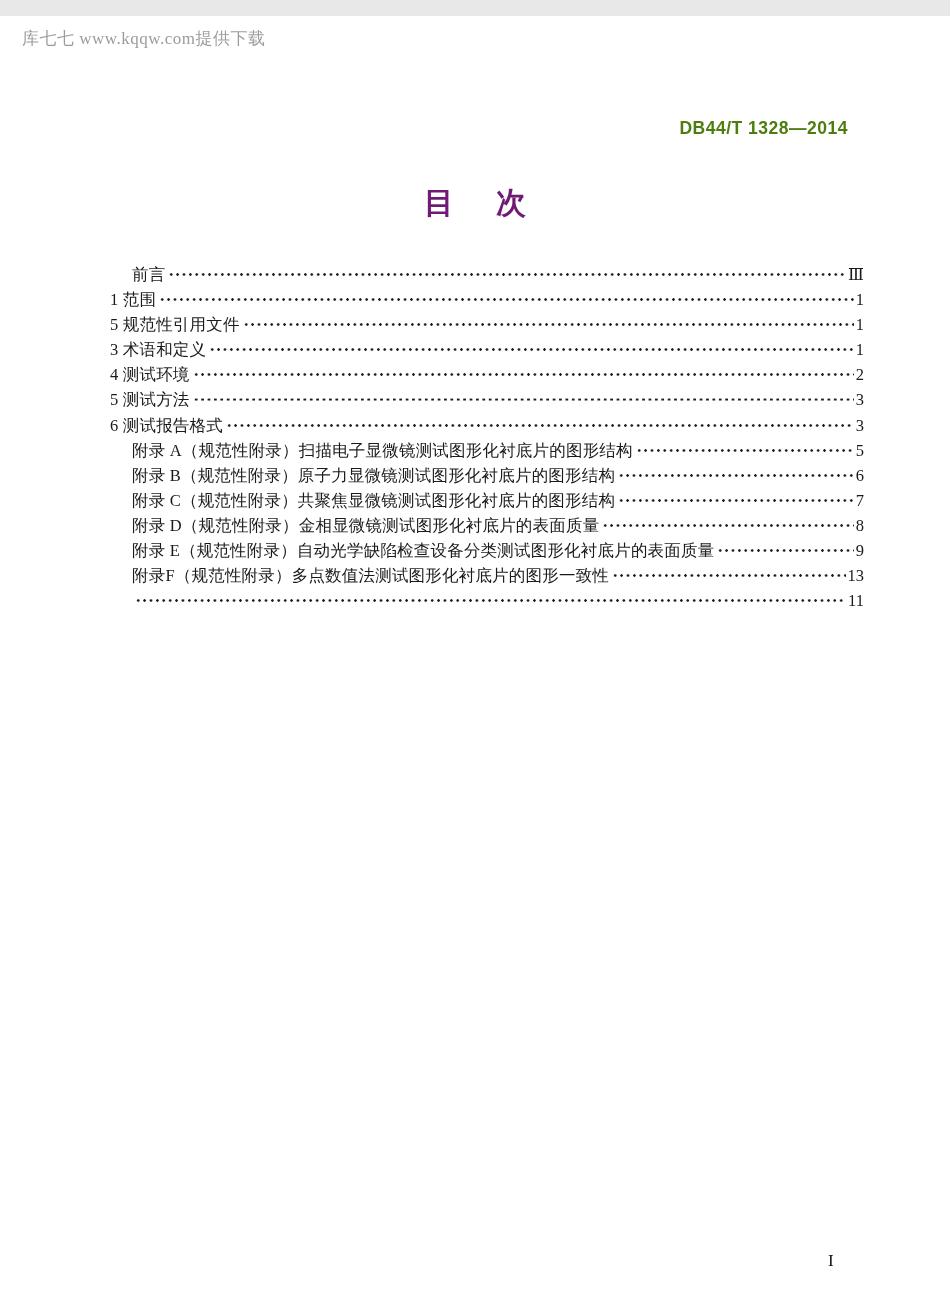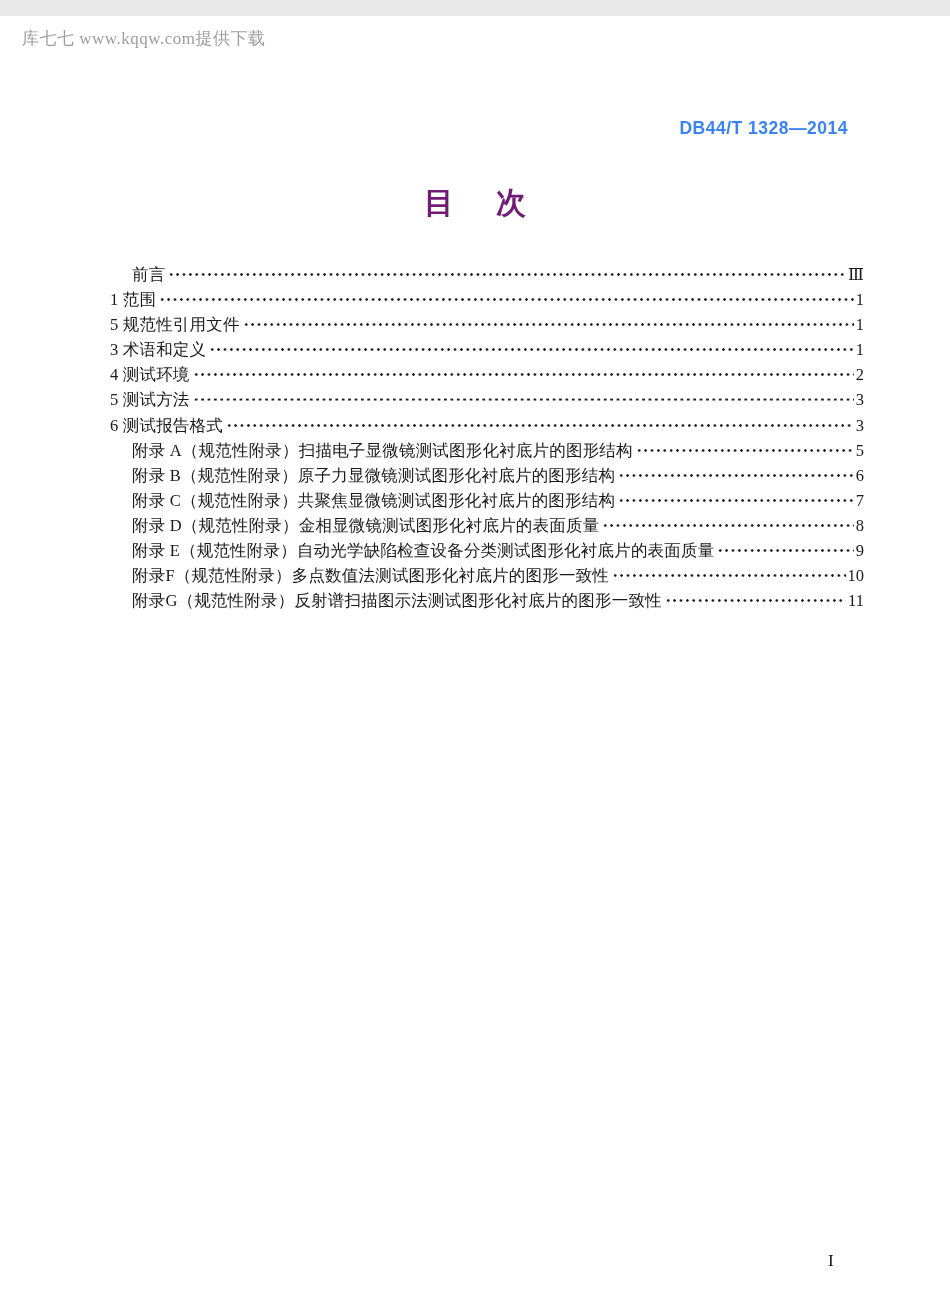--- a/index.html
+++ b/index.html
@@ -27,21 +27,21 @@
   }
 
   .doc-number {
     position: absolute;
     top: 102px;
     right: 102px;
     font-size: 17.5px;
     font-weight: bold;
     font-family: "Liberation Sans", "DejaVu Sans", sans-serif;
     letter-spacing: 0.5px;
-    color: #3b82f6;
+    color: #4d7c0f;
   }
 
   .title {
     position: absolute;
     top: 167px;
     left: 0;
     width: 100%;
     text-align: center;
     font-size: 30px;
     font-weight: bold;
@@ -159,24 +159,23 @@
     <span class="toc-page">8</span>
   </div>
       <div class="toc-row indent">
     <span class="toc-label">附录 E（规范性附录）自动光学缺陷检查设备分类测试图形化衬底片的表面质量</span>
     <span class="toc-leader"></span>
     <span class="toc-page">9</span>
   </div>
       <div class="toc-row indent">
     <span class="toc-label">附录F（规范性附录）多点数值法测试图形化衬底片的图形一致性</span>
     <span class="toc-leader"></span>
-    <span class="toc-page">10</span>
+    <span class="toc-page">13</span>
   </div>
       <div class="toc-row indent">
-    <span class="toc-label">附录G（规范性附录）反射谱扫描图示法测试图形化衬底片的图形一致性</span>
     <span class="toc-leader"></span>
     <span class="toc-page">11</span>
   </div>
     </div>
 
   <div class="footer-page-number">I</div>
 
 </div>
 
 </body></html>

